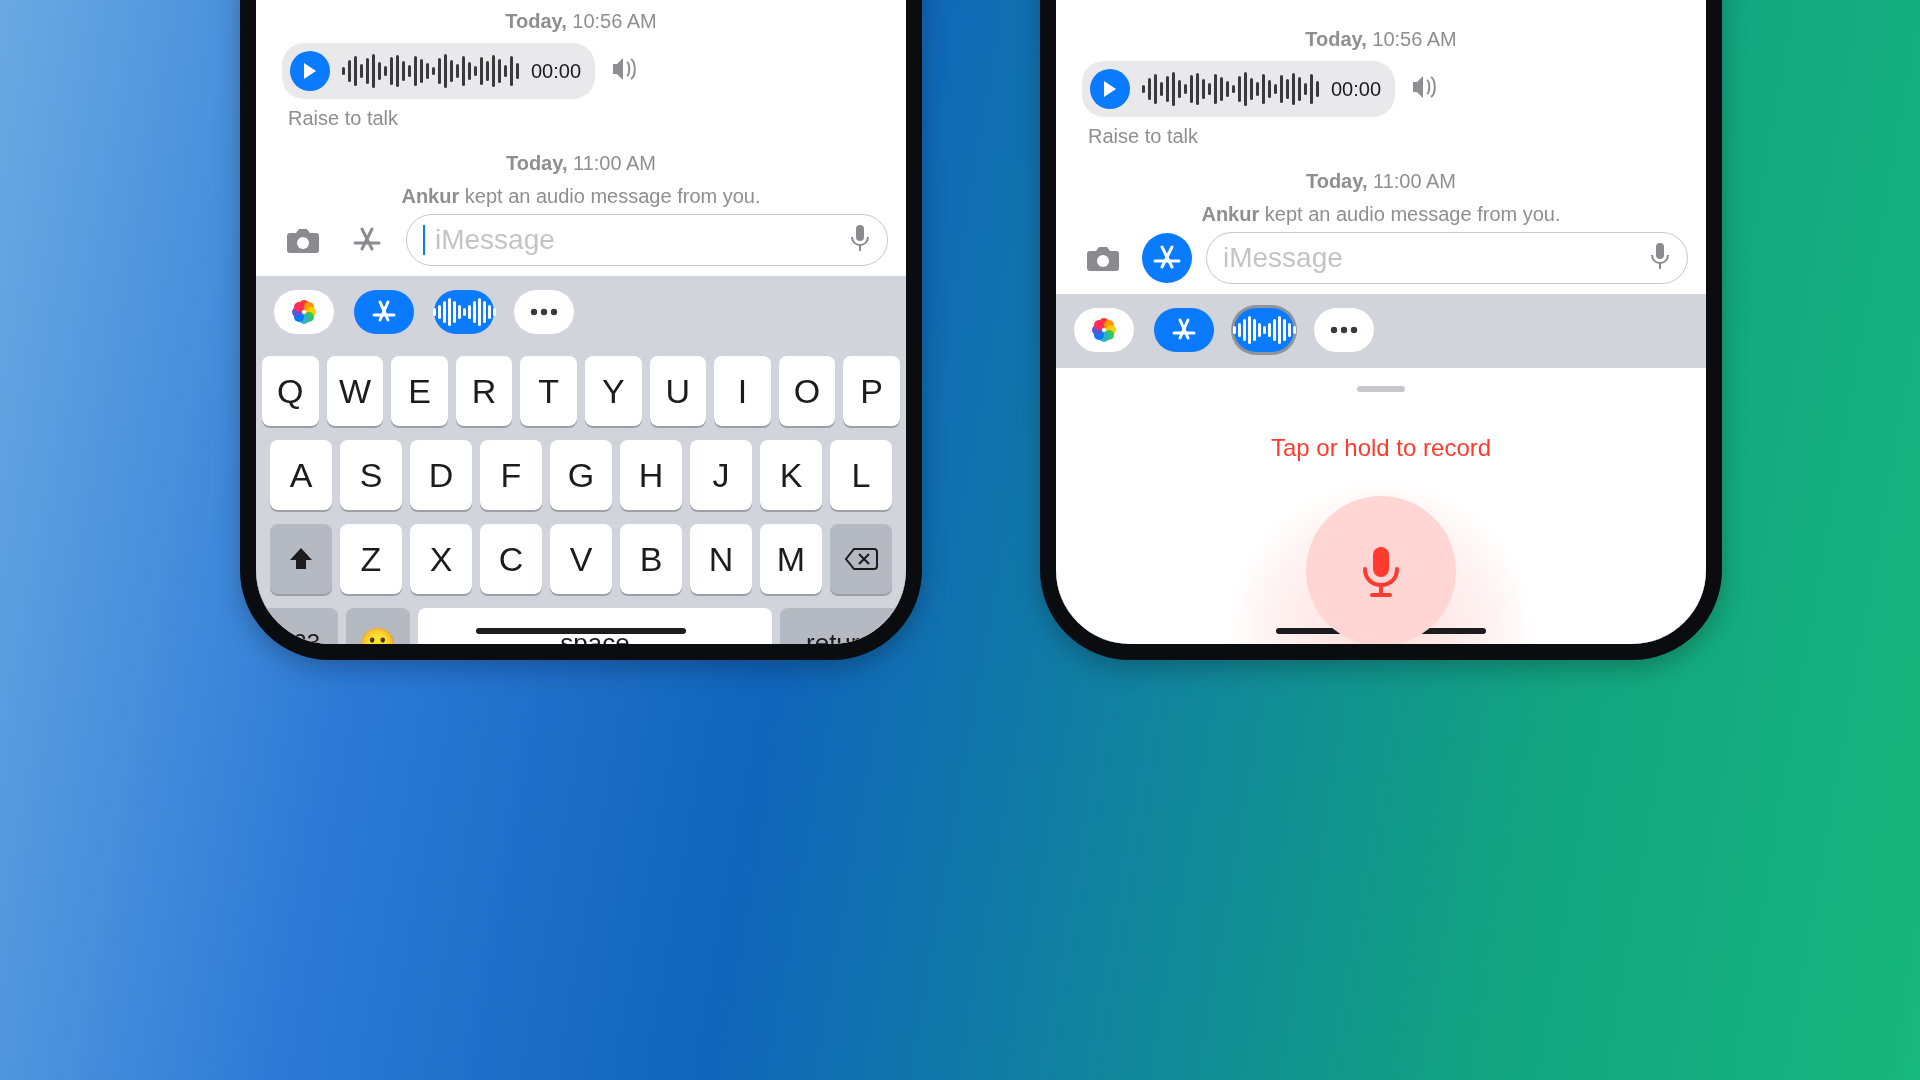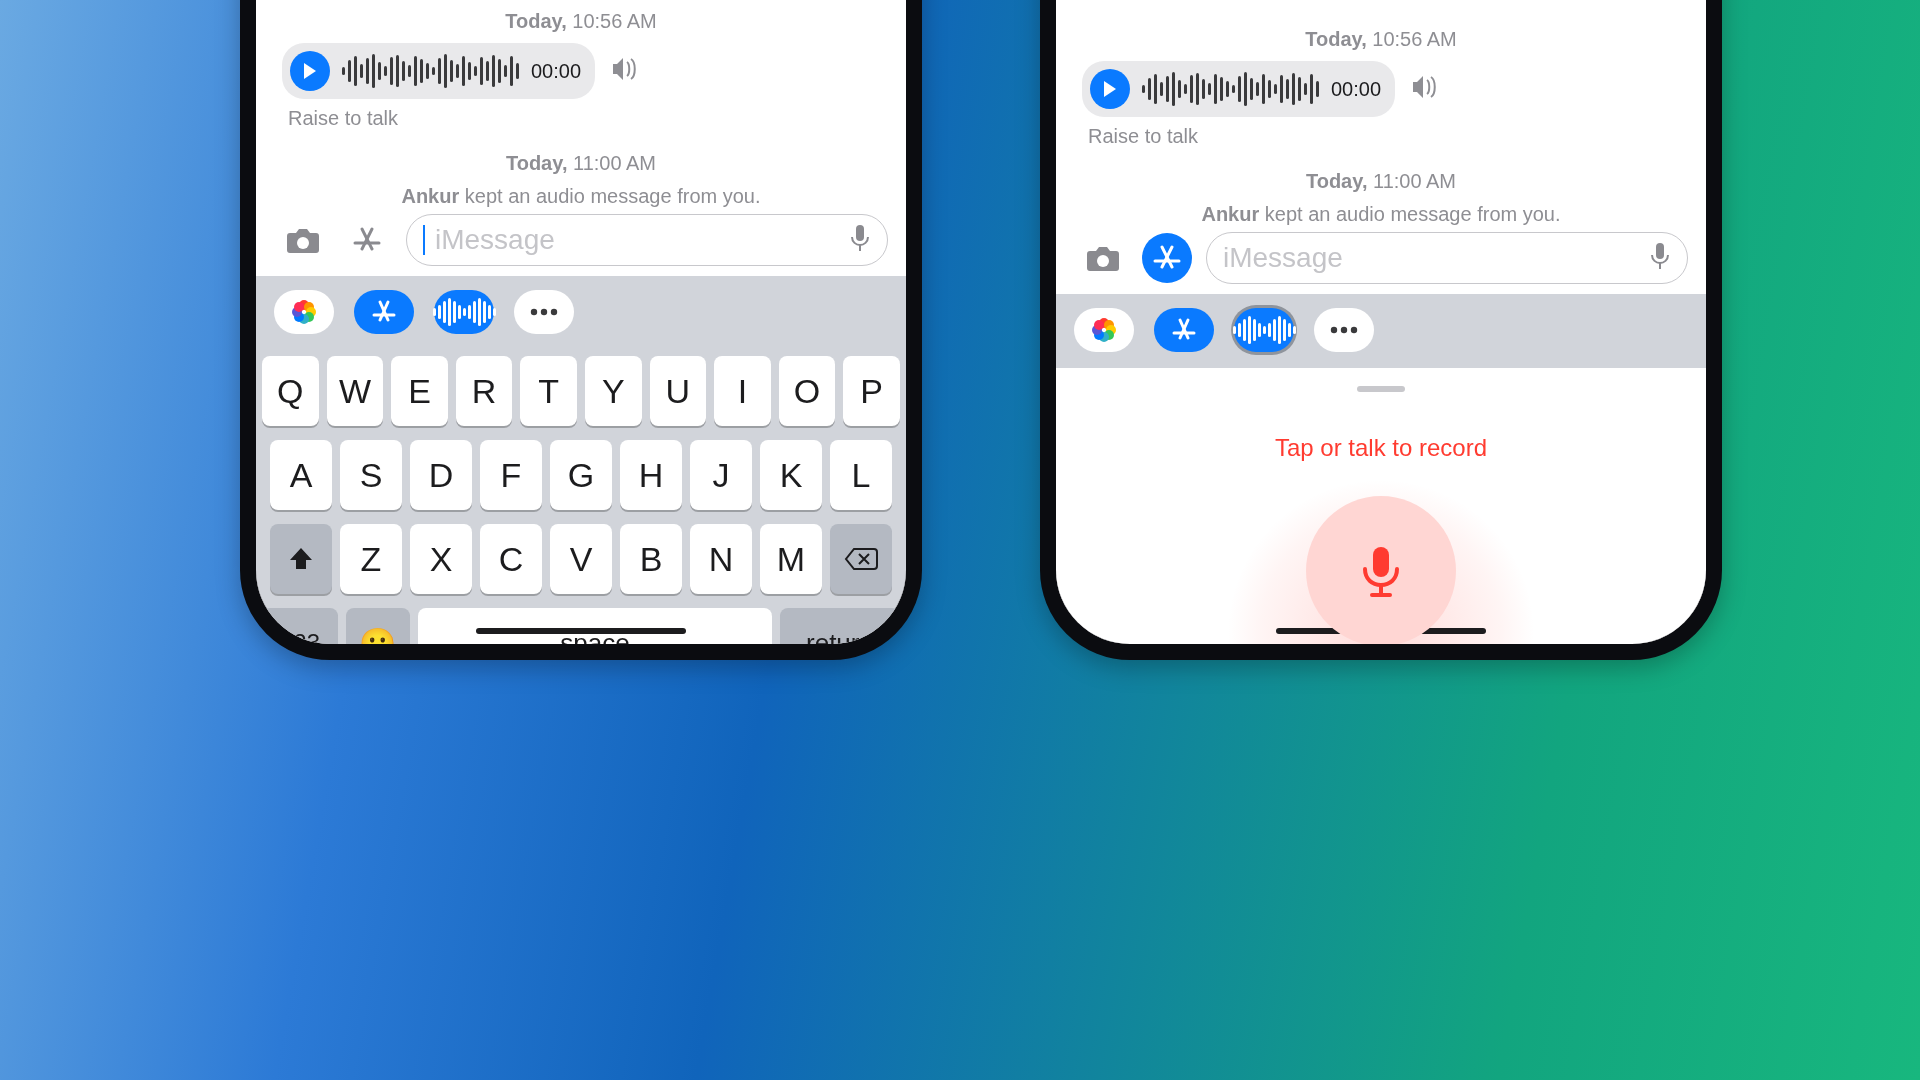--- a/index.html
+++ b/index.html
@@ -455,21 +455,21 @@
         <svg width="30" height="8" viewBox="0 0 30 8">
             <circle cx="5" cy="4" r="3.2" fill="#3a3a3c"></circle>
             <circle cx="15" cy="4" r="3.2" fill="#3a3a3c"></circle>
             <circle cx="25" cy="4" r="3.2" fill="#3a3a3c"></circle>
           </svg>
       </div>
     </div>
 
     <div class="record-panel">
       <div class="grabber"></div>
-      <div class="rec-hint">Tap or talk to record</div>
+      <div class="rec-hint">Tap or hold to record</div>
       <div class="rec-glow"></div>
       <div class="rec-btn">
         <svg width="46" height="60" viewBox="0 0 46 60">
             <rect x="15" y="6" width="16" height="30" rx="8" fill="#ff3b30"></rect>
             <path d="M7 28c0 10 7 16 16 16s16-6 16-16" stroke="#ff3b30" stroke-width="4" fill="none" stroke-linecap="round"></path>
             <line x1="23" y1="44" x2="23" y2="54" stroke="#ff3b30" stroke-width="4"></line>
             <line x1="14" y1="54" x2="32" y2="54" stroke="#ff3b30" stroke-width="4" stroke-linecap="round"></line>
           </svg>
       </div>
     </div>

